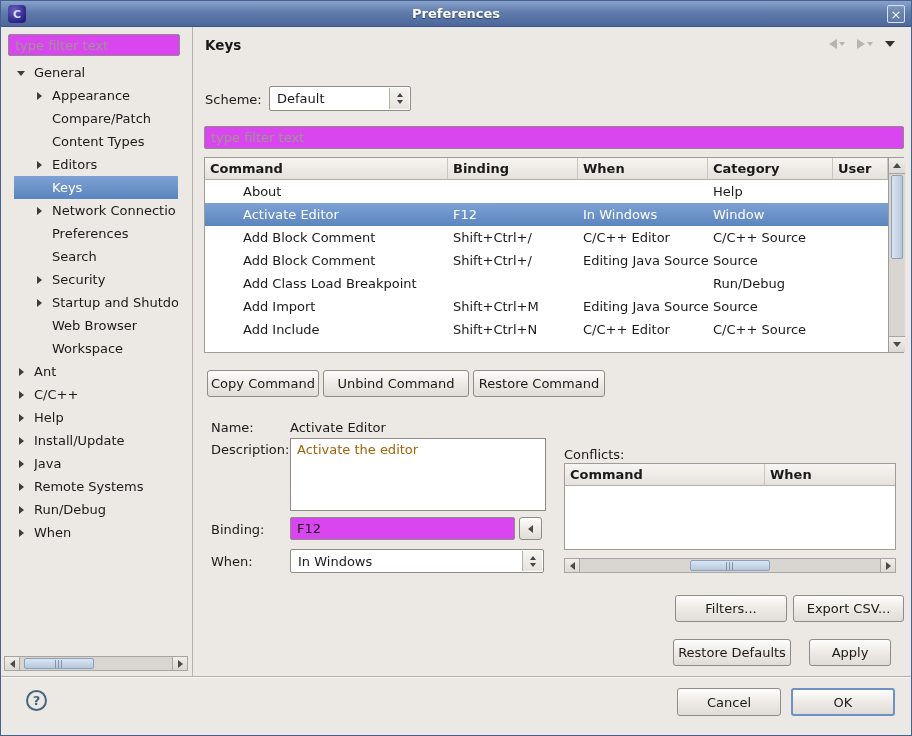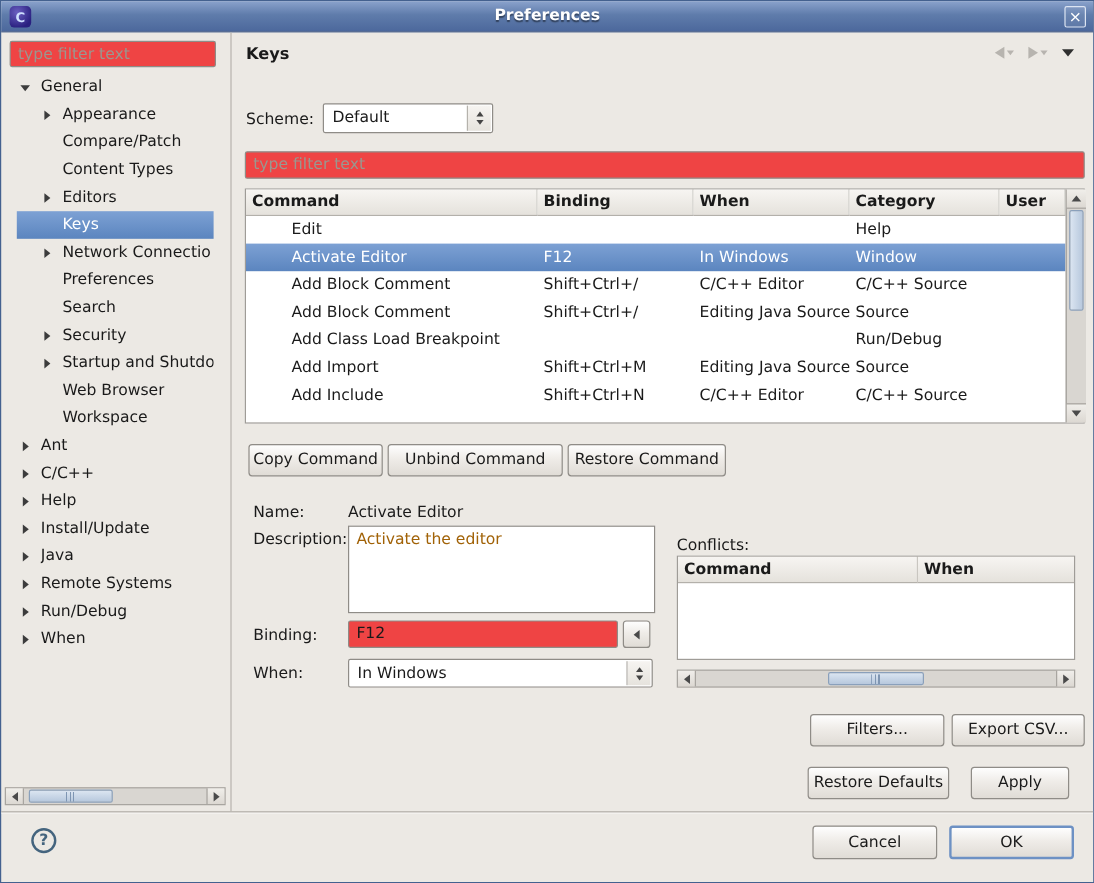--- a/index.html
+++ b/index.html
@@ -74,21 +74,21 @@
 
   #scheme-label { position: absolute; left: 12px; top: 64px; line-height: 18px; }
   .combo { position: absolute; background: #fff; border: 1px solid #8f8c87; border-radius: 2px; }
   .combo .val { position: absolute; left: 7px; top: 0; bottom: 0; display: flex; align-items: center; }
   .combo .spin { position: absolute; top: 1px; bottom: 1px; right: 1px; width: 20px; border-left: 1px solid #b5b2ac;
     background: linear-gradient(#f6f4f1, #e6e3dd); display: flex; flex-direction: column; align-items: center;
     justify-content: center; gap: 3px; }
   #scheme-combo { left: 76px; top: 59px; width: 142px; height: 25px; }
   #when-combo { left: 97px; top: 522px; width: 254px; height: 24px; }
 
-  .tinput { border: 1px solid #8f8c87; border-radius: 2px; background: #ef4444; padding: 0 6px;
+  .tinput { border: 1px solid #8f8c87; border-radius: 2px; background: #d946ef; padding: 0 6px;
     font: 13px "DejaVu Sans", sans-serif; color: #1a1a1a; }
   .tinput::placeholder { color: #9a978f; opacity: 1; }
   #main-filter { position: absolute; left: 11px; top: 99px; width: 700px; height: 23px; }
 
   
   #btable { position: absolute; left: 11px; top: 130px; width: 700px; height: 196px; border: 1px solid #9f9c97;
     background: #fff; display: flex; }
   #btable-left { width: 683px; flex: none; display: flex; flex-direction: column; }
   .thead { display: flex; height: 22px; flex: none; font-weight: bold; }
   .hcell { padding-left: 5px; line-height: 21px; background: linear-gradient(#f7f5f2, #e5e2dc);
@@ -293,21 +293,21 @@
       <div id="btable-left">
         <div class="thead">
           <div class="hcell col-command">Command</div>
           <div class="hcell col-binding">Binding</div>
           <div class="hcell col-when">When</div>
           <div class="hcell col-category">Category</div>
           <div class="hcell col-user">User</div>
         </div>
         <div id="tbody">
             <div class="trow">
-              <div class="tcell col-command">Edit</div>
+              <div class="tcell col-command">About</div>
               <div class="tcell col-binding"></div>
               <div class="tcell col-when"></div>
               <div class="tcell col-category">Help</div>
               <div class="tcell col-user"></div>
             </div>
             <div class="trow selected">
               <div class="tcell col-command">Activate Editor</div>
               <div class="tcell col-binding">F12</div>
               <div class="tcell col-when">In Windows</div>
               <div class="tcell col-category">Window</div>

